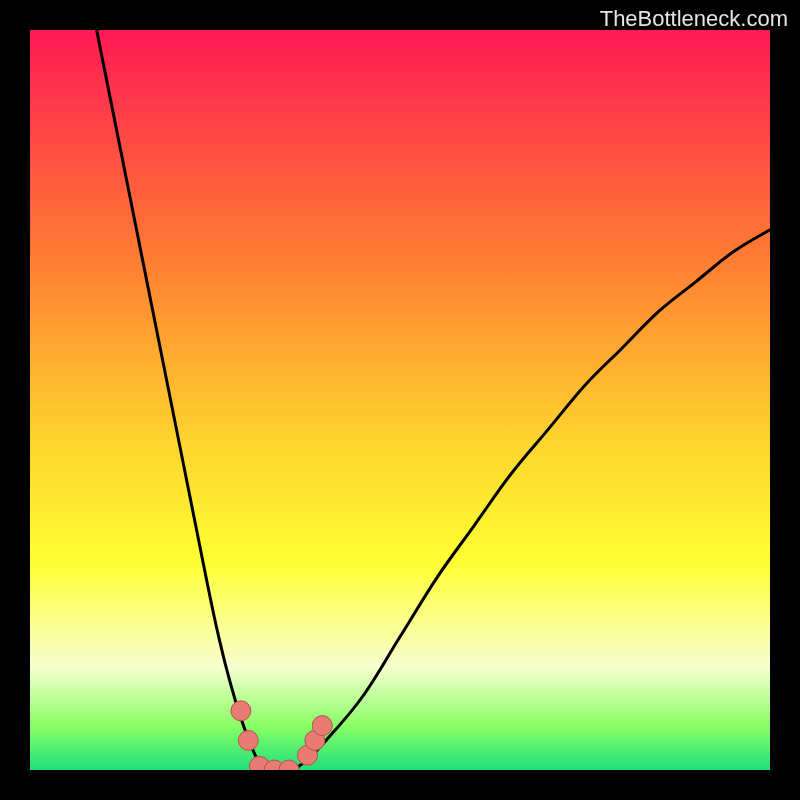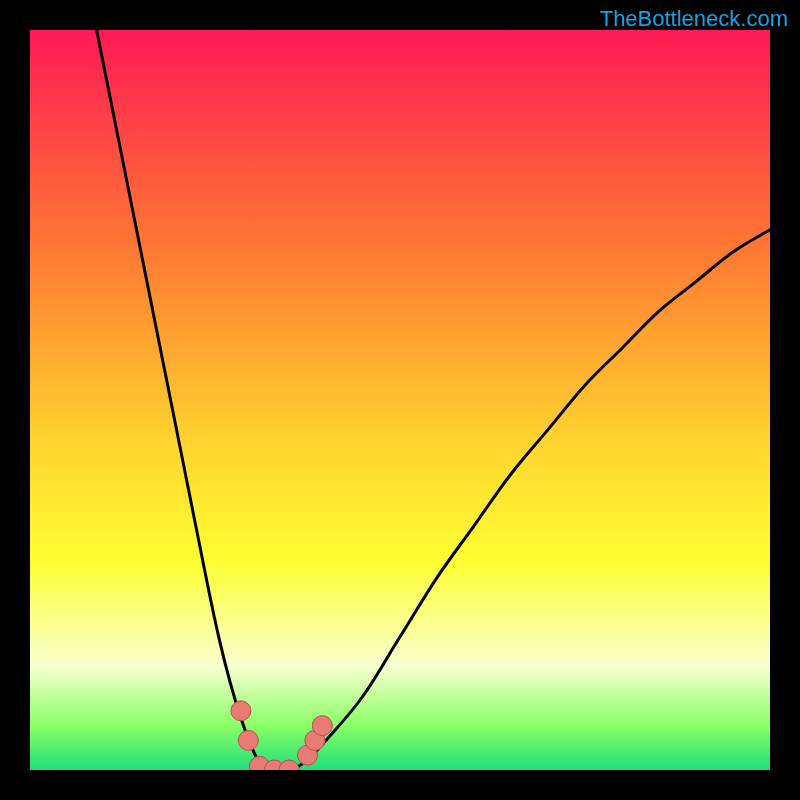--- a/index.html
+++ b/index.html
@@ -16,21 +16,21 @@
     left: 30px;
     top: 30px;
     width: 740px;
     height: 740px;
     box-sizing: border-box;
   }
   .watermark {
     position: absolute;
     top: 6px;
     right: 12px;
-    color: #0ea5e9;
+    color: #e5e5e5;
     font-size: 22px;
     font-weight: 400;
     z-index: 10;
   }
   svg { display: block; }
 </style>
 </head>
 <body>
 
 <div class="watermark">TheBottleneck.com</div>

